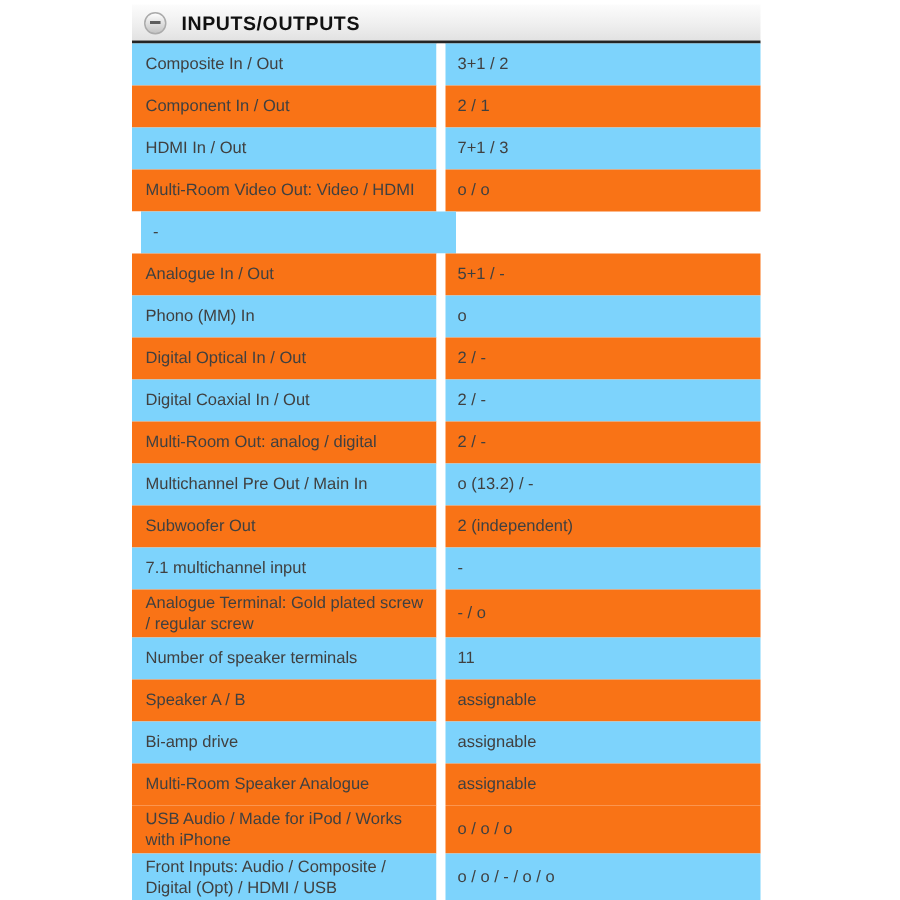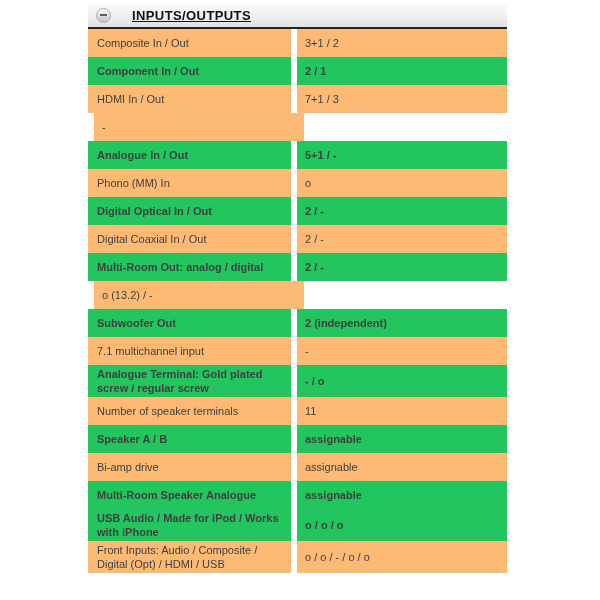--- a/index.html
+++ b/index.html
@@ -37,62 +37,60 @@
     align-items: center;
     justify-content: center;
     flex: 0 0 auto;
   }
   .minus-bar {
     width: 7px;
     height: 2px;
     background: #5c5c5c;
   }
   .section-title {
-    margin-left: 21px;
+    margin-left: 10px;
     font-weight: bold;
     font-size: 13px;
     letter-spacing: 0.4px;
     color: #111111;
-    text-decoration: underline;
   }
   .rows {
     width: 100%;
   }
   .row {
     display: flex;
     align-items: stretch;
   }
   .cell {
     box-sizing: border-box;
     min-height: 28px;
     display: flex;
     align-items: center;
     font-size: 11px;
     line-height: 14px;
     color: #404040;
-    background: #fdba74;
+    background: #7dd3fc;
     padding: 2px 6px 2px 9px;
   }
   .cell.label {
     width: 203px;
     flex: 0 0 auto;
   }
   .col-gap {
     width: 6px;
     flex: 0 0 auto;
     background: #ffffff;
   }
   .cell.value {
     width: 210px;
     flex: 0 0 auto;
     padding-left: 8px;
   }
   .row.alt .cell {
-    background: #22c55e;
-    font-weight: bold;
+    background: #f97316;
   }
 </style>
 </head>
 <body>
 
 <div class="spec-section">
   <div class="section-header">
     <span class="collapse-btn">
       <span class="minus-bar"></span>
     </span>
@@ -110,20 +108,25 @@
     <div class="col-gap"></div>
     <div class="cell value">2 / 1</div>
   </div>
 
   <div class="row">
     <div class="cell label">HDMI In / Out</div>
     <div class="col-gap"></div>
     <div class="cell value">7+1 / 3</div>
   </div>
 
+  <div class="row alt">
+    <div class="cell label">Multi-Room Video Out: Video / HDMI</div>
+    <div class="col-gap"></div>
+    <div class="cell value">o / o</div>
+  </div>
 
   <div class="row">
     <div class="col-gap"></div>
     <div class="cell value">-</div>
   </div>
 
   <div class="row alt">
     <div class="cell label">Analogue In / Out</div>
     <div class="col-gap"></div>
     <div class="cell value">5+1 / -</div>
@@ -147,20 +150,21 @@
     <div class="cell value">2 / -</div>
   </div>
 
   <div class="row alt">
     <div class="cell label">Multi-Room Out: analog / digital</div>
     <div class="col-gap"></div>
     <div class="cell value">2 / -</div>
   </div>
 
   <div class="row">
+    <div class="cell label">Multichannel Pre Out / Main In</div>
     <div class="col-gap"></div>
     <div class="cell value">o (13.2) / -</div>
   </div>
 
   <div class="row alt">
     <div class="cell label">Subwoofer Out</div>
     <div class="col-gap"></div>
     <div class="cell value">2 (independent)</div>
   </div>
 

